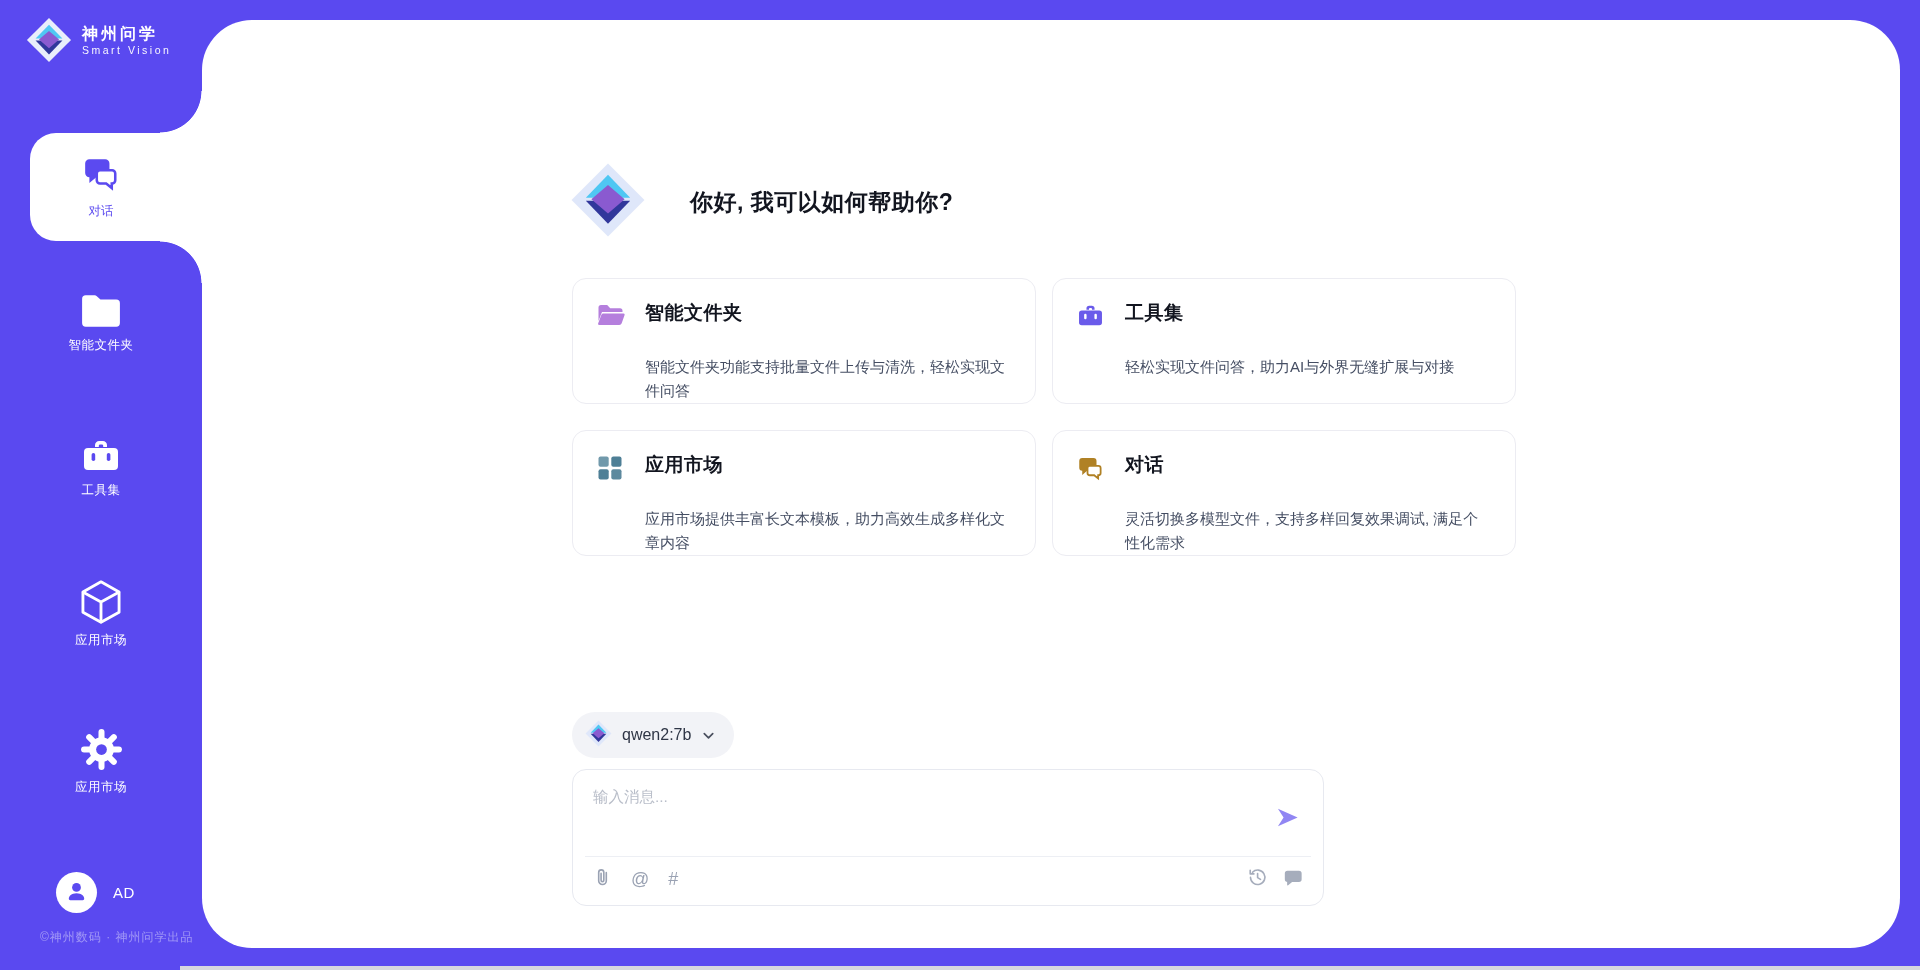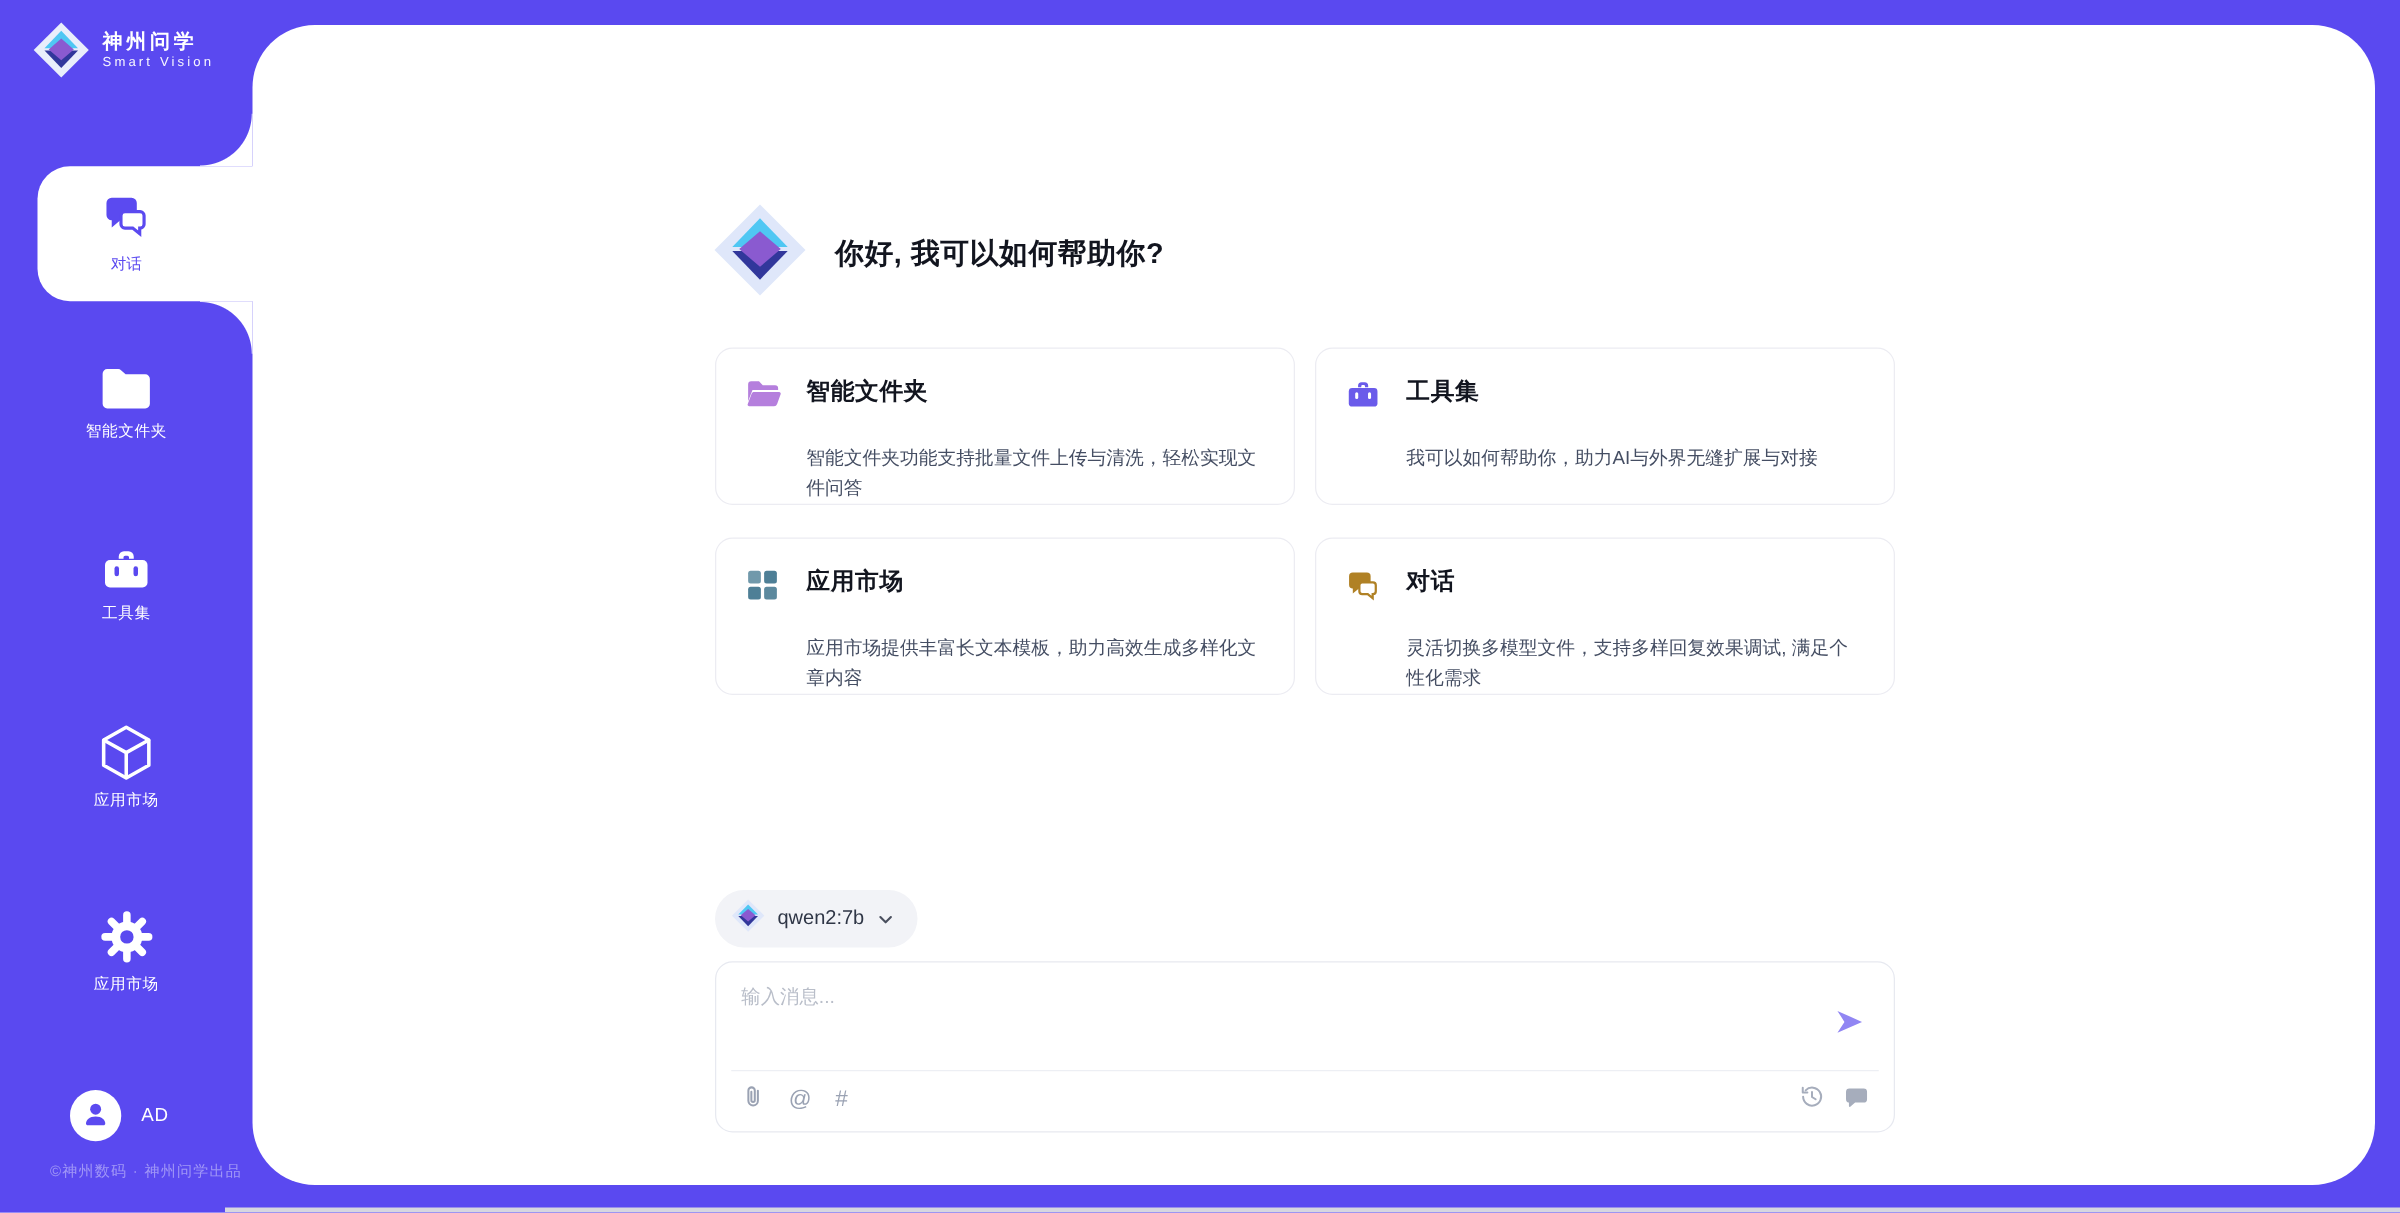--- a/index.html
+++ b/index.html
@@ -51,21 +51,21 @@
   .nav-gear{top:728px;}
   .nav-item svg{display:block;}
 
   
   .user-row{position:absolute;left:56px;top:872px;display:flex;align-items:center;gap:16px;z-index:1;cursor:pointer;}
   .avatar{width:41px;height:41px;border-radius:50%;background:#fff;display:flex;align-items:center;justify-content:center;color:var(--purple-text);}
   .user-initials{color:#fff;font-size:15px;letter-spacing:.5px;text-align:center;}
   .copyright{position:absolute;left:40px;top:929px;color:rgba(255,255,255,.42);font-size:12px;letter-spacing:1px;z-index:1;}
 
   
-  .greeting{position:absolute;left:368px;top:142px;display:flex;align-items:center;gap:22px;text-align:center;}
+  .greeting{position:absolute;left:368px;top:142px;display:flex;align-items:center;gap:44px;text-align:center;}
   .greeting-title{font-size:23px;font-weight:700;color:var(--ink);letter-spacing:.5px;}
 
   
   .cards{
     position:absolute;left:370px;top:258px;
     display:grid;grid-template-columns:464px 464px;grid-auto-rows:126px;
     column-gap:16px;row-gap:26px;
   }
   .card{
     background:#fff;border:1px solid #ececf2;border-radius:14px;
@@ -79,21 +79,21 @@
   .model-chip{
     position:absolute;left:370px;top:692px;height:46px;border-radius:23px;
     background:#f2f3f7;display:inline-flex;align-items:center;gap:10px;
     padding:0 18px 0 13px;cursor:pointer;
   }
   .model-name{font-size:16px;color:#2f3646;}
   .model-chip .chev{color:#4a4f5e;display:flex;}
 
   
   .composer{
-    position:absolute;left:370px;top:749px;width:944px;height:137px;
+    position:absolute;left:370px;top:749px;width:752px;height:137px;
     background:#fff;border:1px solid #e7e9f0;border-radius:14px;
   }
   .composer textarea{
     position:absolute;left:0;top:0;width:100%;height:84px;border:none;outline:none;resize:none;
     background:transparent;padding:17px 70px 0 20px;font-family:inherit;
     font-size:15.5px;color:#333;
   }
   .composer textarea::placeholder{color:#b9bec9;}
   .send-button{position:absolute;right:22px;top:34px;width:28px;height:28px;border:none;background:transparent;color:#9186f3;cursor:pointer;padding:0;}
   .composer-divider{position:absolute;left:12px;right:12px;top:86px;height:1px;background:#edeff4;}
@@ -143,21 +143,21 @@
         <span class="card-icon" style="--hole: #fff; color: rgb(106, 91, 234);">
           <svg width="27" height="25" viewBox="0 0 40 37" fill="currentColor">
             <path d="M14 10V8.2A4.2 4.2 0 0 1 18.2 4h3.6A4.2 4.2 0 0 1 26 8.2V10h-3.8V8.8a1.3 1.3 0 0 0-1.3-1.3h-1.8a1.3 1.3 0 0 0-1.3 1.3V10H14z"></path>
             <rect x="3" y="11" width="34" height="22" rx="4"></rect>
             <rect x="10.6" y="16" width="3.6" height="8" rx="1.8" fill="var(--hole,#fff)"></rect>
             <rect x="25.8" y="16" width="3.6" height="8" rx="1.8" fill="var(--hole,#fff)"></rect>
           </svg>
         </span>
         <div>
           <div class="card-title">工具集</div>
-          <div class="card-desc">我可以如何帮助你，助力AI与外界无缝扩展与对接</div>
+          <div class="card-desc">轻松实现文件问答，助力AI与外界无缝扩展与对接</div>
         </div>
       </div>
 
       <div class="card">
         <span class="card-icon" style="color: rgb(78, 127, 150);">
           <svg width="26" height="26" viewBox="0 0 26 26" fill="currentColor">
             <rect x="1.5" y="1.5" width="10.2" height="10.2" rx="2" opacity=".8"></rect>
             <rect x="14.3" y="1.5" width="10.2" height="10.2" rx="2"></rect>
             <rect x="1.5" y="14.3" width="10.2" height="10.2" rx="2"></rect>
             <rect x="14.3" y="14.3" width="10.2" height="10.2" rx="2" opacity=".92"></rect>

